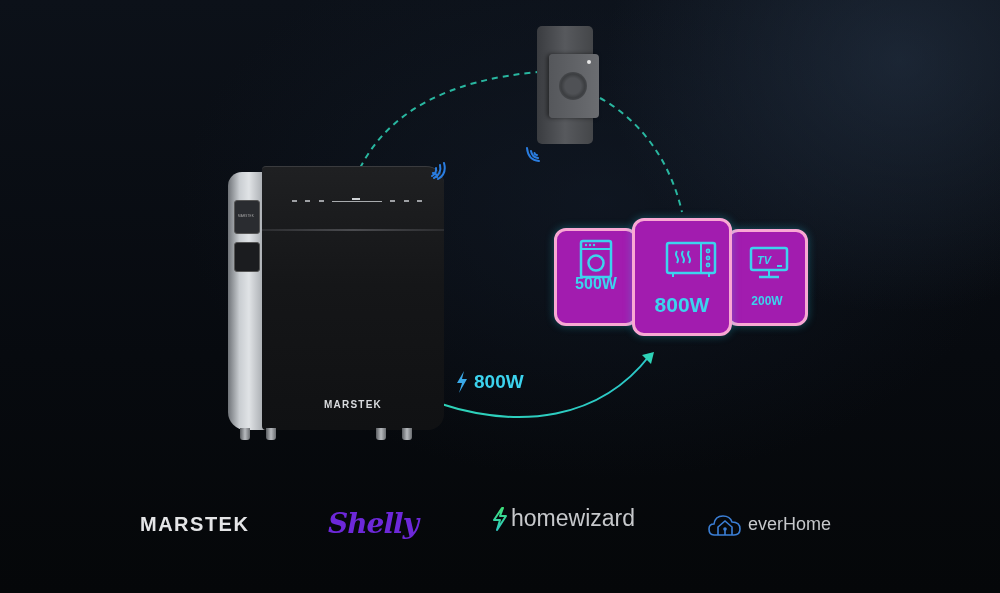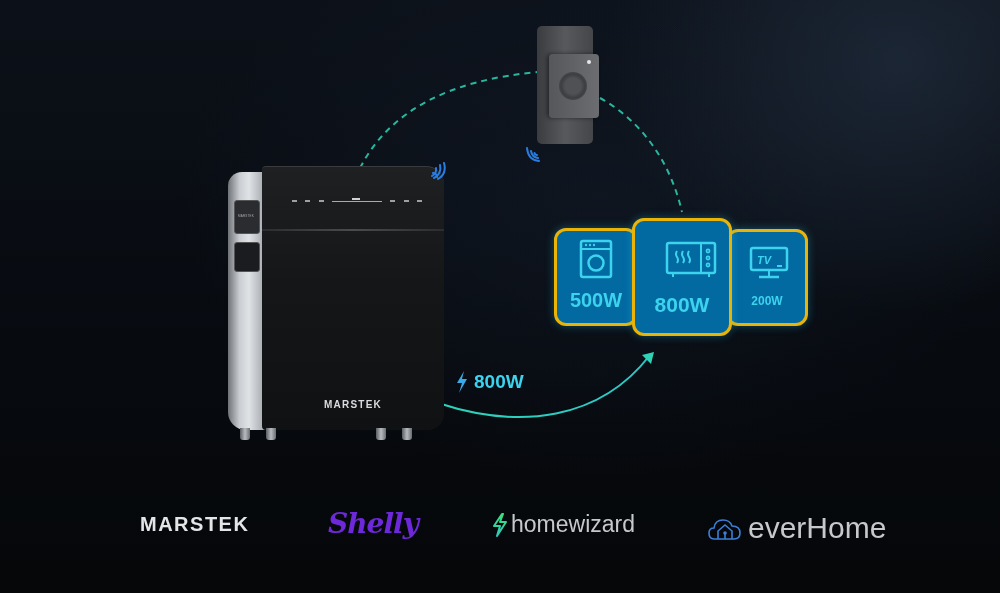--- a/index.html
+++ b/index.html
@@ -73,47 +73,47 @@
       position: absolute; left: 10px; top: 18px; width: 28px; height: 28px;
       border-radius: 50%; background: radial-gradient(circle, #4f5155 40%, #3c3e41 60%, #5e6064 100%);
     }
     .meter .dot { position: absolute; left: 38px; top: 6px; width: 4px; height: 4px; border-radius: 50%; background: #e8e8e8; }
 
     
     .wifi { width: 20px; height: 20px; }
 
     
     .card {
-      position: absolute; border: 3px solid #eab308; border-radius: 12px;
-      background: #0369a1;
+      position: absolute; border: 3px solid #f9a8d4; border-radius: 12px;
+      background: #a21caf;
       box-shadow: 0 0 8px rgba(41,201,230,0.35);
       display: flex; flex-direction: column; align-items: center;
     }
     .card .watt { color: #3cd3ee; font-weight: bold; position: absolute; }
     .card-washer { left: 554px; top: 228px; width: 84px; height: 98px; }
-    .card-washer .watt { font-size: 20px; top: 58px; }
+    .card-washer .watt { font-size: 16px; top: 44px; }
     .card-microwave { left: 632px; top: 218px; width: 100px; height: 118px; z-index: 2; }
     .card-microwave .watt { font-size: 21px; top: 72px; }
     .card-tv { left: 726px; top: 229px; width: 82px; height: 97px; }
     .card-tv .watt { font-size: 12px; top: 62px; }
     .card svg { position: absolute; }
 
     
     .power { left: 456px; top: 371px; display: flex; align-items: center; gap: 6px; }
     .power .val { color: #3cd3ee; font-size: 19px; font-weight: bold; }
 
     
     .logos { left: 0; top: 505px; width: 1000px; height: 40px; }
     .logo { position: absolute; display: flex; align-items: center; }
     .logo-marstek { left: 140px; top: 8px; color: #e4e5e7; font-size: 20px; font-weight: bold; letter-spacing: 1.5px; }
     .logo-shelly { left: 328px; top: 2px; color: #6d28d9; font-size: 28px; font-weight: bold; font-style: italic; font-family: "DejaVu Serif", serif; letter-spacing: -1px; }
-    .logo-homewizard { left: 492px; top: 6px; gap: 3px; justify-content: flex-end; }
+    .logo-homewizard { left: 492px; top: 0; gap: 3px; justify-content: flex-end; }
     .logo-homewizard span { color: #c6c8cb; font-size: 23px; }
     .logo-everhome { left: 708px; top: 6px; gap: 6px; }
-    .logo-everhome span { color: #c6c8cb; font-size: 30px; }
+    .logo-everhome span { color: #c6c8cb; font-size: 18px; }
   </style>
 </head>
 <body>
 
 <svg id="paths" viewBox="0 0 1000 593">
   <defs>
     <linearGradient id="arcGrad" x1="0" y1="0" x2="1" y2="0">
       <stop offset="0" stop-color="#2ed3b7"></stop>
       <stop offset="1" stop-color="#2bc8c9"></stop>
     </linearGradient>

